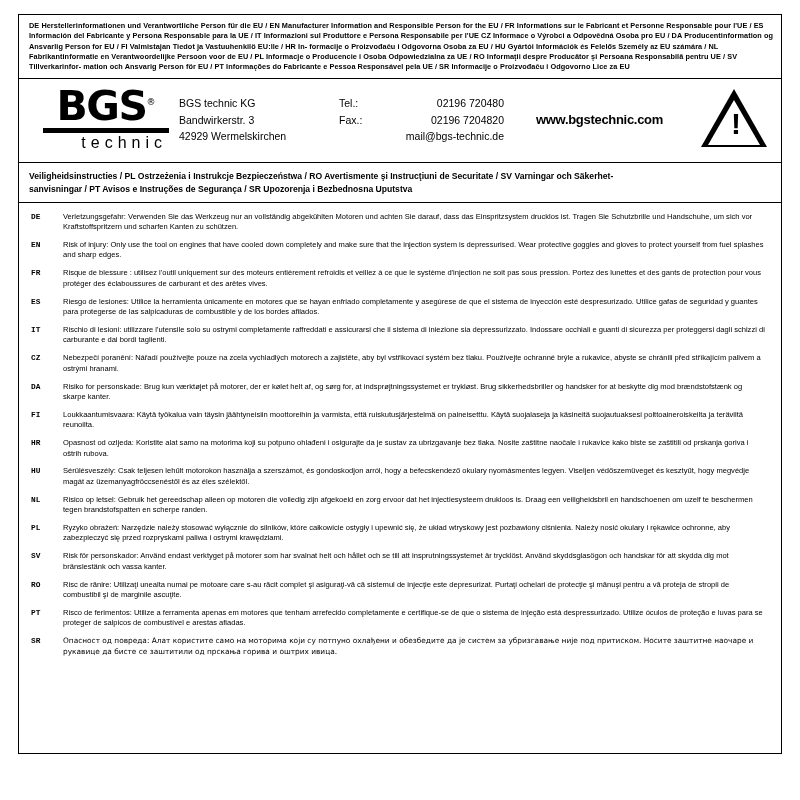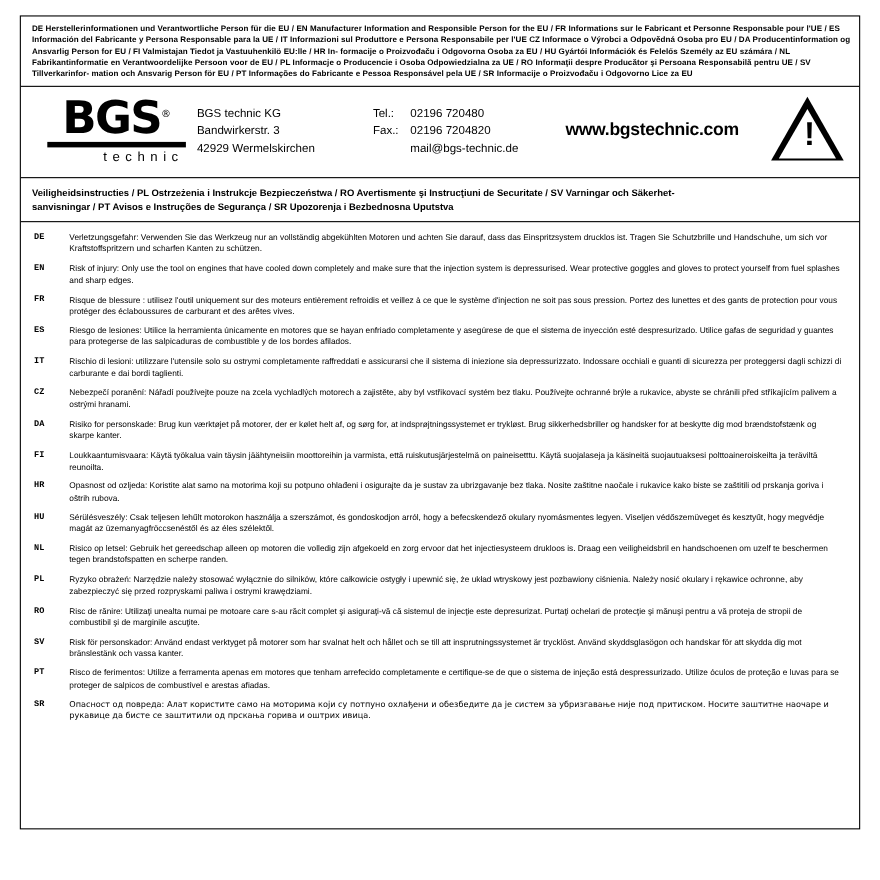--- a/index.html
+++ b/index.html
@@ -66,41 +66,42 @@
     font-weight: normal;
     letter-spacing: 0;
   }
   .bgs-bar {
     height: 5px;
     background: #000;
     margin: 2px 0 1px 0;
     width: 100%;
   }
   .technic {
-    font-size: 12px;
+    font-size: 16px;
     letter-spacing: 5px;
     text-align: right;
     padding-right: 2px;
     font-family: "Liberation Sans", sans-serif;
   }
   .addr-cell {
     flex: 0 0 150px;
     font-size: 10.5px;
     line-height: 1.55;
   }
   .tel-cell {
     flex: 0 0 165px;
     font-size: 10.5px;
     line-height: 1.55;
   }
-  .tel-cell .row { display: flex; }
+  .tel-cell .row { display: flex; justify-content: space-between; }
   .tel-cell .lbl { width: 34px; flex: 0 0 34px; }
   .web-cell {
     flex: 1 1 auto;
-    font-size: 16px;
+    text-align: center;
+    font-size: 13px;
     font-weight: bold;
     letter-spacing: -0.3px;
   }
   .warn-cell {
     flex: 0 0 76px;
     text-align: right;
     padding-right: 4px;
   }
   .tri {
     width: 0; height: 0;
@@ -269,28 +270,28 @@
       </div>
       <div class="wrow">
         <div class="wcode">NL</div>
         <div class="wtext">Risico op letsel: Gebruik het gereedschap alleen op motoren die volledig zijn afgekoeld en zorg ervoor dat het injectiesysteem drukloos is. Draag een veiligheidsbril en handschoenen om uzelf te beschermen tegen brandstofspatten en scherpe randen.</div>
       </div>
       <div class="wrow">
         <div class="wcode">PL</div>
         <div class="wtext">Ryzyko obrażeń: Narzędzie należy stosować wyłącznie do silników, które całkowicie ostygły i upewnić się, że układ wtryskowy jest pozbawiony ciśnienia. Należy nosić okulary i rękawice ochronne, aby zabezpieczyć się przed rozpryskami paliwa i ostrymi krawędziami.</div>
       </div>
       <div class="wrow">
+        <div class="wcode">SV</div>
+        <div class="wtext">Risk för personskador: Använd endast verktyget på motorer som har svalnat helt och hållet och se till att insprutningssystemet är trycklöst. Använd skyddsglasögon och handskar för att skydda dig mot bränslestänk och vassa kanter.</div>
+      </div>
+      <div class="wrow">
         <div class="wcode">RO</div>
         <div class="wtext">Risc de rănire: Utilizaţi unealta numai pe motoare care s-au răcit complet şi asiguraţi-vă că sistemul de injecţie este depresurizat. Purtaţi ochelari de protecţie şi mănuşi pentru a vă proteja de stropii de combustibil şi de marginile ascuţite.</div>
       </div>
       <div class="wrow">
-        <div class="wcode">SV</div>
-        <div class="wtext">Risk för personskador: Använd endast verktyget på motorer som har svalnat helt och hållet och se till att insprutningssystemet är trycklöst. Använd skyddsglasögon och handskar för att skydda dig mot bränslestänk och vassa kanter.</div>
-      </div>
-      <div class="wrow">
         <div class="wcode">PT</div>
         <div class="wtext">Risco de ferimentos: Utilize a ferramenta apenas em motores que tenham arrefecido completamente e certifique-se de que o sistema de injeção está despressurizado. Utilize óculos de proteção e luvas para se proteger de salpicos de combustível e arestas afiadas.</div>
       </div>
       <div class="wrow">
         <div class="wcode">SR</div>
         <div class="wtext cyr">Опасност од повреда: Алат користите само на моторима који су потпуно охлађени и обезбедите да је систем за убризгавање није под притиском. Носите заштитне наочаре и рукавице да бисте се заштитили од прскања горива и оштрих ивица.</div>
       </div>
     </div>
 
   </div>

